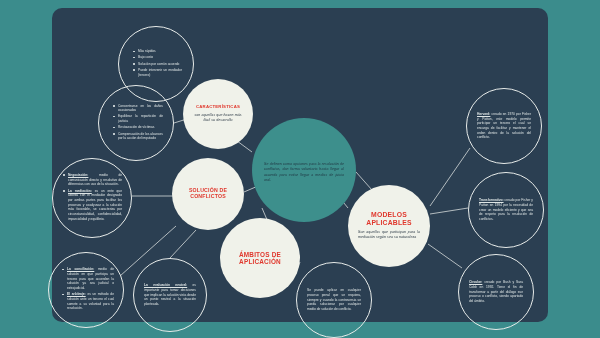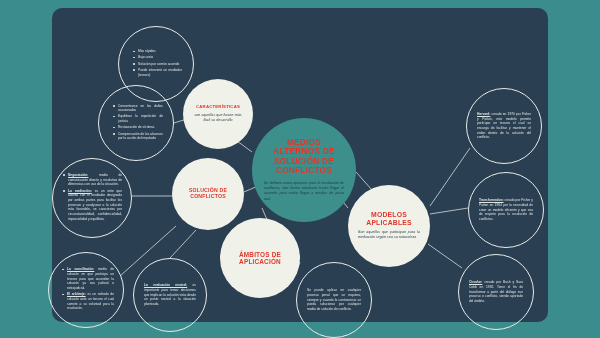--- a/index.html
+++ b/index.html
@@ -201,21 +201,20 @@
       <li>Compensación de los alcances por la acción del imputado</li>
     </ul>
   </div>
 
   <div id="n-caracteristicas" class="node filled">
     <div class="node-title">CARACTERÍSTICAS</div>
     <div class="node-sub">son aquellas que hacen más fácil su desarrollo</div>
   </div>
 
   <div id="n-central" class="node teal">
-    <div class="node-title">MEDIOS ALTERNOS DE SOLUCIÓN DE CONFLICTOS</div>
     <div class="node-sub">Se definen como opciones para la resolución de conflictos, dan forma voluntaria hasta llegar al acuerdo para evitar llegar a medios de juicio oral.</div>
   </div>
 
   <div id="n-solucion" class="node filled">
     <div class="node-title">SOLUCIÓN DE CONFLICTOS</div>
   </div>
 
   <div id="n-ambitos" class="node filled">
     <div class="node-title">ÁMBITOS DE APLICACIÓN</div>
   </div>

